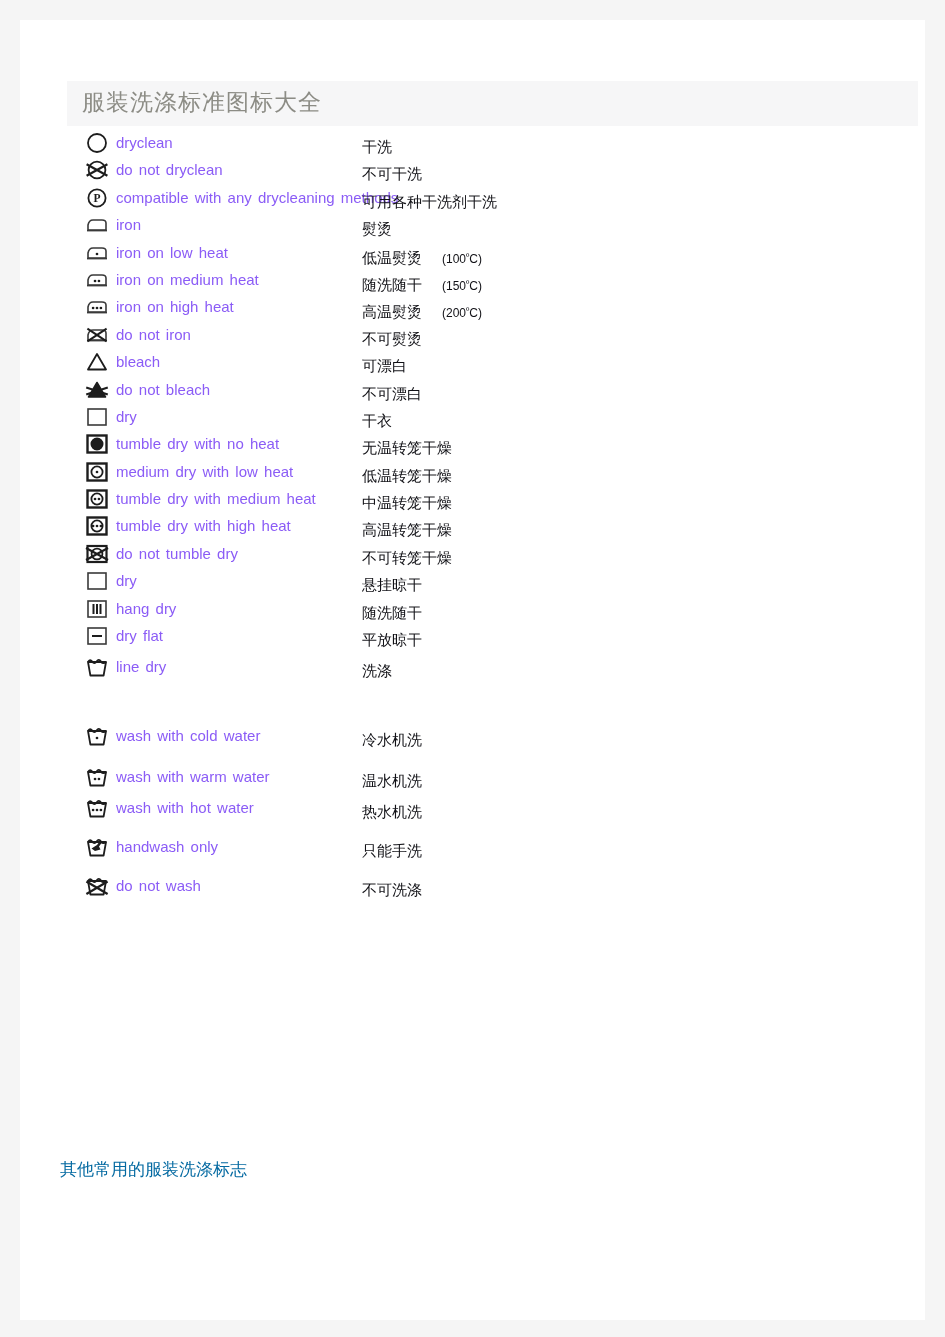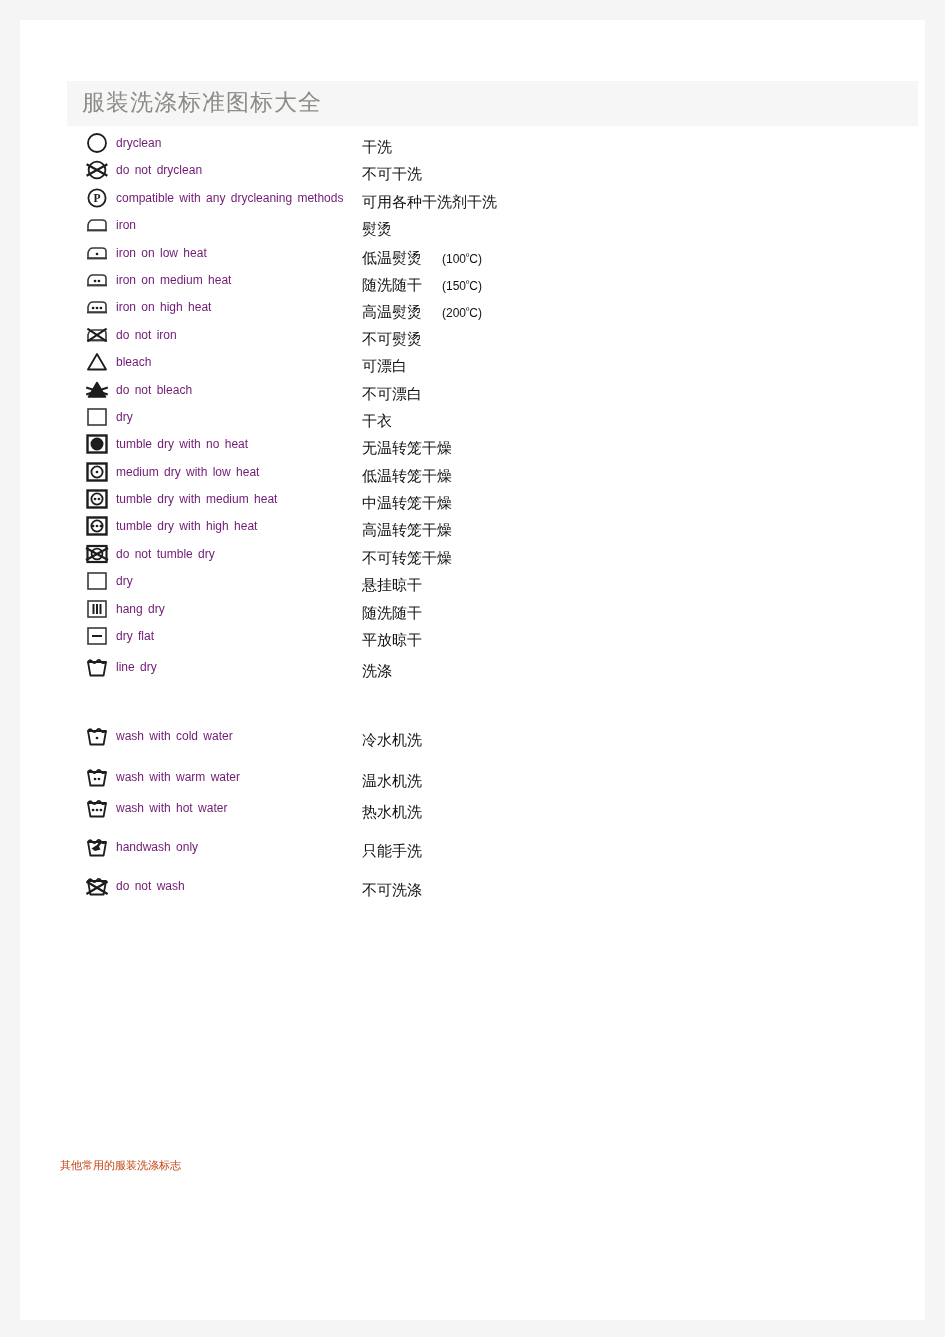--- a/index.html
+++ b/index.html
@@ -79,22 +79,22 @@
     justify-content: center;
   }
   .cell-icon svg { display: block; }
 
   .cell-en {
     position: absolute;
     left: 96px;
     top: 0;
     height: 26px;
     line-height: 26px;
-    font-size: 12px;
-    color: #701a75;
+    font-size: 15px;
+    color: #8b5cf6;
     white-space: nowrap;
     word-spacing: 2px;
   }
   .cell-zh {
     position: absolute;
     left: 342px;
     top: 4px;
     height: 26px;
     line-height: 26px;
     font-size: 15px;
@@ -108,22 +108,22 @@
   .cell-zh .temp sup {
     font-size: 9px;
     vertical-align: 3px;
   }
 
   
   .footer-note {
     position: absolute;
     left: 40px;
     top: 1138px;
-    font-size: 11px;
-    color: #c2410c;
+    font-size: 17px;
+    color: #0369a1;
     white-space: nowrap;
   }
 </style>
 </head>
 <body>
 
 <div class="page-frame">
   <div class="page-sheet">
 
     <div class="title-band"></div>

